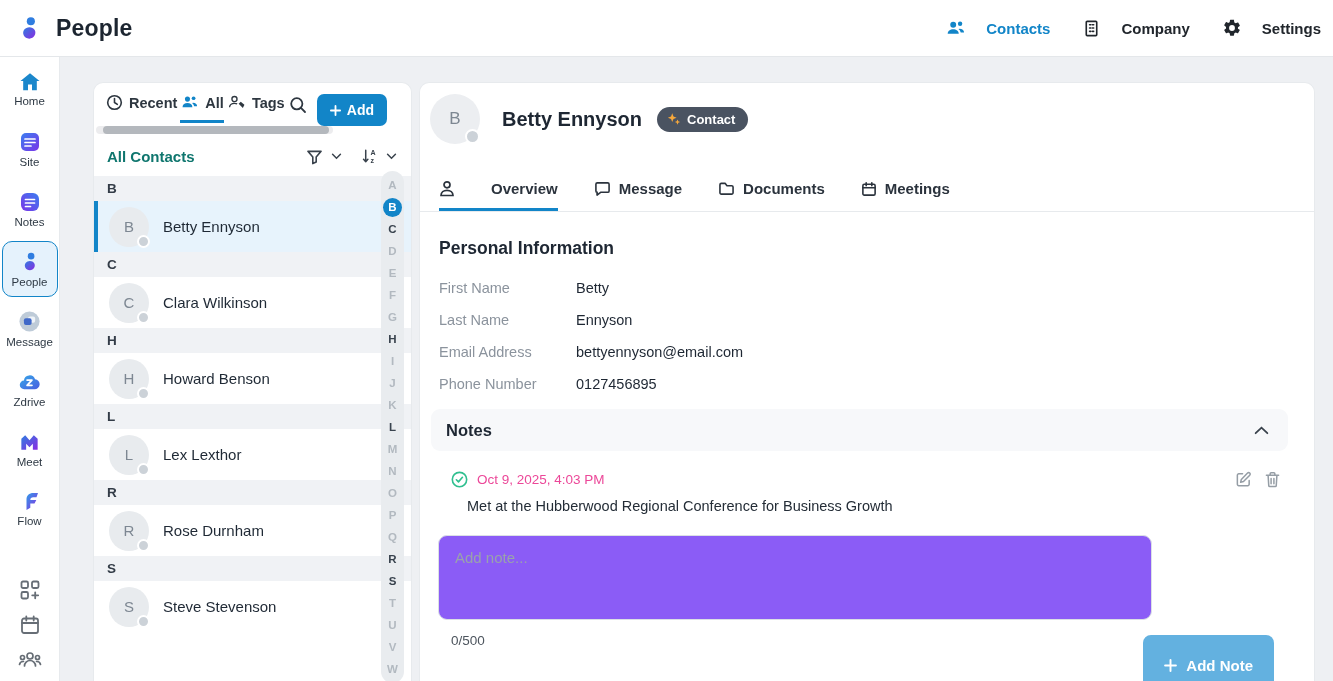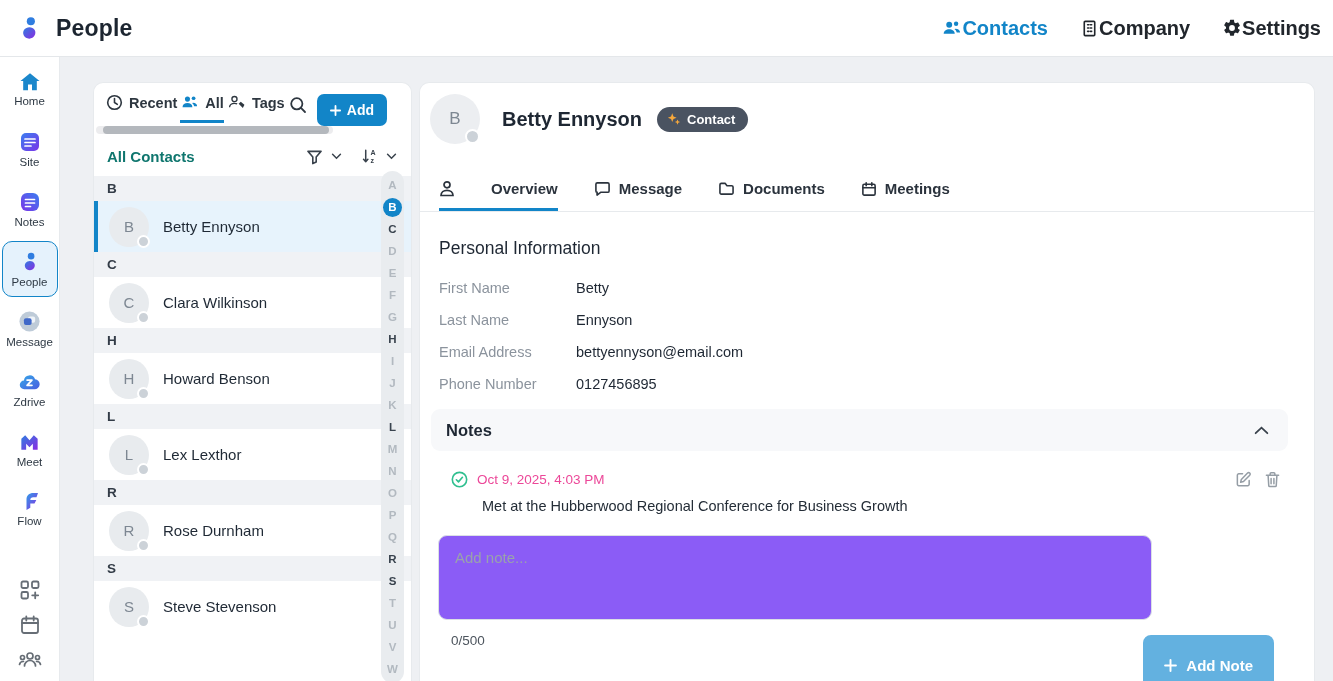--- a/index.html
+++ b/index.html
@@ -6,21 +6,21 @@
   html,body { width:1333px; height:681px; overflow:hidden; background:#eef0f3;
               font-family:"Liberation Sans", sans-serif; }
   .screen { position:relative; width:1333px; height:681px; overflow:hidden; background:#eef0f3; }
 
   
   .topbar { position:absolute; top:0; left:0; right:0; height:57px; background:#fff;
             border-bottom:1px solid #e4e7ea; display:flex; align-items:center; padding:0 12px 0 16px; z-index:6; }
   .brand { display:flex; align-items:center; gap:13px; }
   .app-title { font-size:23px; font-weight:700; color:#1c2530; letter-spacing:.2px; }
   .topnav { margin-left:auto; display:flex; gap:32px; align-items:center; }
-  .topnav-item { display:flex; gap:0; align-items:center; font-size:20px; font-weight:600; color:#21262c; cursor:pointer; }
+  .topnav-item { display:flex; gap:20px; align-items:center; font-size:15px; font-weight:600; color:#21262c; cursor:pointer; }
   .topnav-item.active { color:#1285c8; }
 
   
   .rail { position:absolute; top:51px; left:0; bottom:0; width:60px; background:#fff;
           border-right:1px solid #e7eaed; display:flex; flex-direction:column; align-items:center; padding:10px 0; }
   .rail-item { width:56px; height:56px; display:flex; flex-direction:column; align-items:center;
                justify-content:center; gap:3px; margin-bottom:4px; cursor:pointer; }
   .rail-label { font-size:11.5px; color:#2e3944; }
   .rail-item.active { border:1.5px solid #1285c8; border-radius:10px; background:#e5f2fc; }
   .rail-tools { margin-top:auto; display:flex; flex-direction:column; gap:13px; align-items:center; padding-bottom:2px; }
@@ -66,32 +66,32 @@
   .avatar.lg { width:50px; height:50px; font-size:17px; background:#eceef1; }
   .avatar.lg .dot { width:15px; height:15px; right:0; bottom:0; }
   .dp-name { margin-left:22px; font-size:20px; font-weight:700; color:#1e2733; }
   .badge { margin-left:15px; background:#4a5361; border-radius:15px; padding:5px 13px 5px 10px; display:flex;
            align-items:center; gap:6px; color:#fff; font-size:13px; font-weight:700; }
   .dp-tabs { display:flex; gap:36px; margin:36px 0 0 19px; }
   .dp-tab { display:flex; align-items:center; gap:8px; font-size:15px; font-weight:600; color:#2b333d;
             padding-bottom:11px; border-bottom:3px solid transparent; cursor:pointer; }
   .dp-tab.active { border-bottom-color:#1285c8;gap:36px; }
   .dp-divider { height:1px; background:#e7eaed; }
-  .pi-heading { margin:26px 0 0 19px; font-size:17.5px; font-weight:400; color:#1e2733; }
+  .pi-heading { margin:26px 0 0 19px; font-size:17.5px; font-weight:700; color:#1e2733; }
   .pi-fields { margin:22px 0 0 19px; }
   .pi-row { display:flex; margin-bottom:17px; font-size:14.5px; line-height:15px; }
   .pi-label { width:137px; color:#8b939d; }
   .pi-value { color:#1e2733; }
   .notes-bar { margin:14px 26px 0 11px; height:42px; background:#f7f8fa; border-radius:9px; display:flex;
                align-items:center; justify-content:space-between; padding:0 19px 0 15px; }
   .nb-title { font-size:16.5px; font-weight:700; color:#1e2733; }
   .note-entry { margin:20px 26px 0 11px; position:relative; padding-left:20px; }
   .ne-head { display:flex; align-items:center; gap:9px; }
   .ne-time { font-size:13.5px; color:#ec4899; }
-  .ne-text { margin:10px 0 0 31px; font-size:14.5px; color:#242d37; }
+  .ne-text { margin:10px 0 0 16px; font-size:14.5px; color:#242d37; }
   .ne-actions { position:absolute; right:8px; top:0; display:flex; gap:13px; }
   .ne-actions span { cursor:pointer; }
   .note-input { display:block; margin:21px 40px 0 18px; width:714px; height:85px; border:1px solid #dbe0e5;
                 border-radius:9px; padding:13px 16px; font-family:"Liberation Sans", sans-serif; font-size:15px;
                 color:#1e2733; resize:none; background:#8b5cf6; }
   .note-input::placeholder { color:#9aa2ac; }
   .note-footer { display:flex; justify-content:space-between; align-items:flex-start; margin:13px 40px 0 31px; }
   .counter { font-size:13.5px; color:#4d555e; }
   .add-note-btn { background:#63b1e0; border:none; color:#fff; font-size:15px; font-weight:600; border-radius:8px;
                   height:60px; padding:0 21px; display:flex; align-items:center; gap:9px; margin-top:2px; cursor:pointer;

